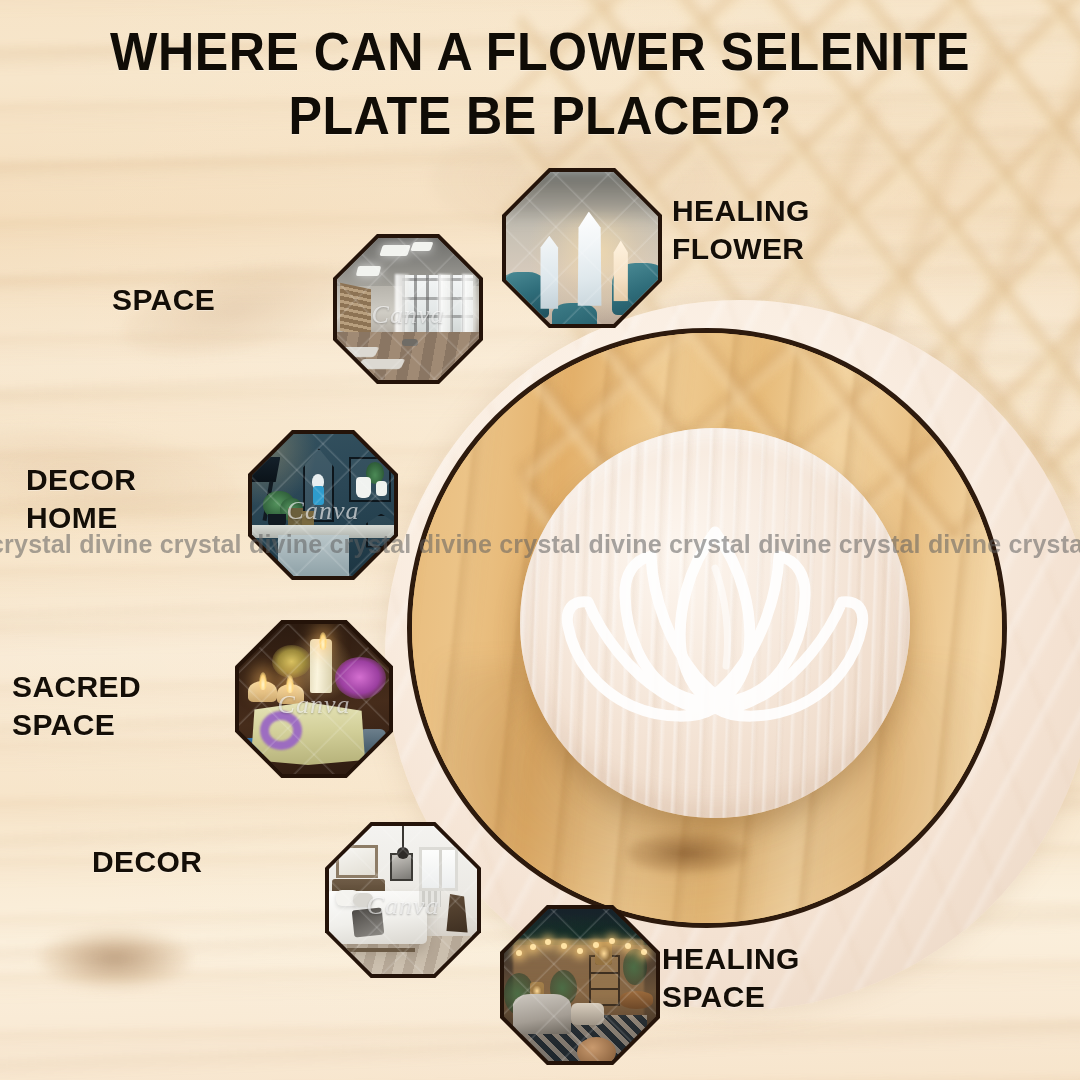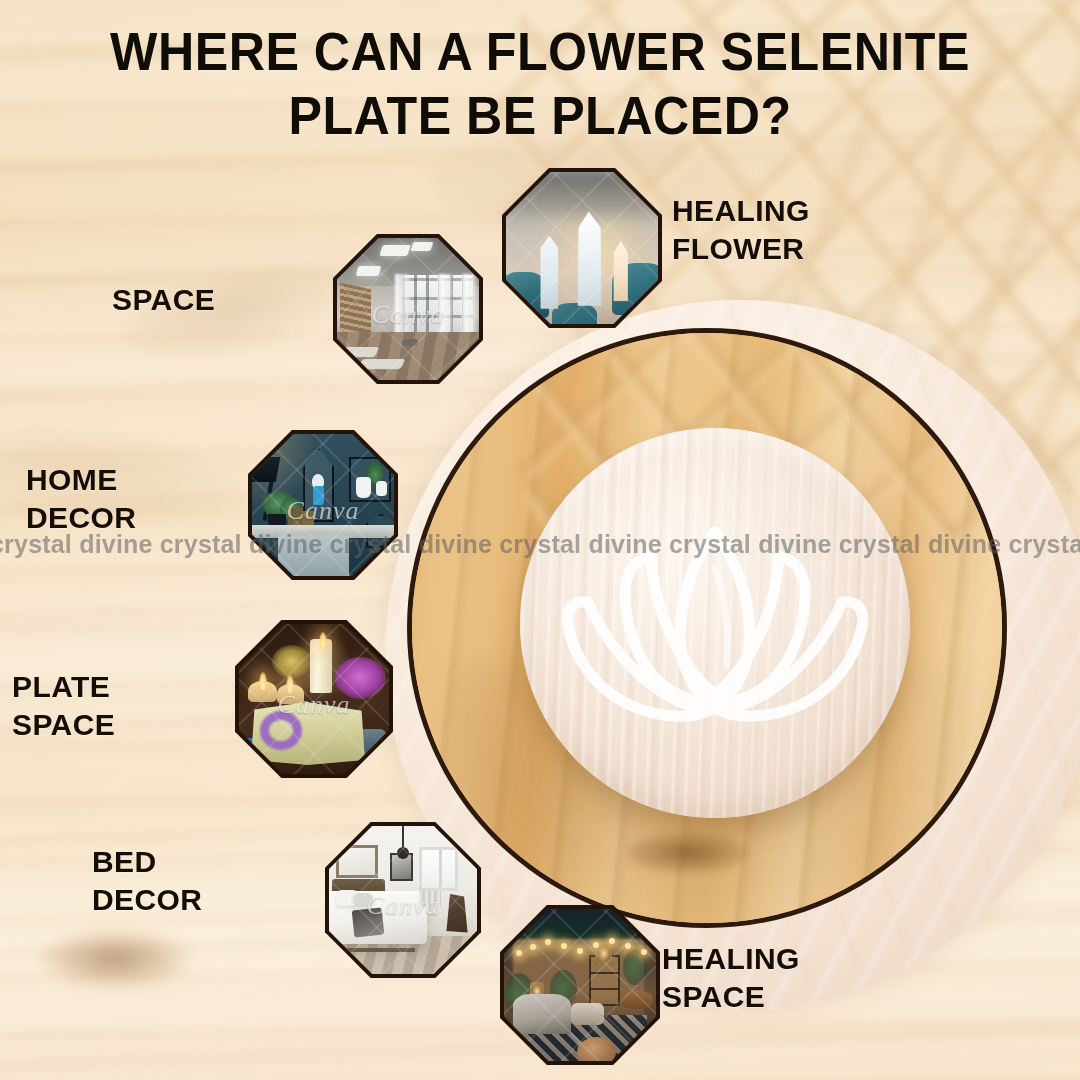--- a/index.html
+++ b/index.html
@@ -801,22 +801,22 @@
         <div class="pot o3"></div>
         <div class="console"></div>
         <div class="cabinet"></div>
         <div class="red"></div>
       </div>
       <div class="grid-wm"></div>
       <div class="canva-wm">Canva</div>
     </div>
   </div>
   <div class="lbl" style="left:26px; top:461px; width:210px;">
+    <span>DECOR</span>
     <span>HOME</span>
-    <span>DECOR</span>
   </div>
 
   <div class="oct" style="left:222px; top:620px; width:158px; height:158px;">
     <div class="frame"></div>
     <div class="inner">
       <div class="scene sc-sacred">
         <div class="glow"></div>
         <div class="bouquet"></div>
         <div class="purple"></div>
         <div class="pillar"></div>
@@ -828,21 +828,21 @@
         <div class="bluepot"></div>
         <div class="cup"></div>
         <div class="book"></div>
         <div class="wreath"></div>
       </div>
       <div class="grid-wm"></div>
       <div class="canva-wm">Canva</div>
     </div>
   </div>
   <div class="lbl" style="left:12px; top:668px; width:210px;">
-    <span>PLATE</span>
+    <span>SACRED</span>
     <span>SPACE</span>
   </div>
 
   <div class="oct" style="left:312px; top:822px; width:156px; height:156px;">
     <div class="frame"></div>
     <div class="inner">
       <div class="scene sc-bed">
         <div class="wall"></div>
         <div class="art"></div>
         <div class="art2"></div>
@@ -858,21 +858,20 @@
         <div class="throw"></div>
         <div class="legs"></div>
         <div class="rad2"></div>
         <div class="chair"></div>
       </div>
       <div class="grid-wm"></div>
       <div class="canva-wm">Canva</div>
     </div>
   </div>
   <div class="lbl" style="left:92px; top:843px; width:210px;">
-    <span>BED</span>
     <span>DECOR</span>
   </div>
 
   <div class="oct" style="left:487px; top:905px; width:160px; height:160px;">
     <div class="frame"></div>
     <div class="inner">
       <div class="scene sc-out">
         <div class="skyleaf"></div>
         <div class="backwall"></div>
         <div class="greens g1"></div>

